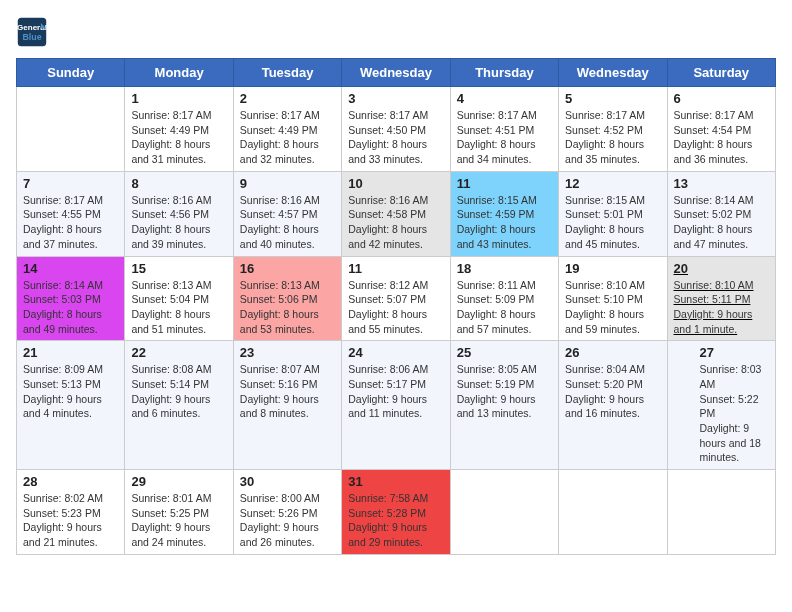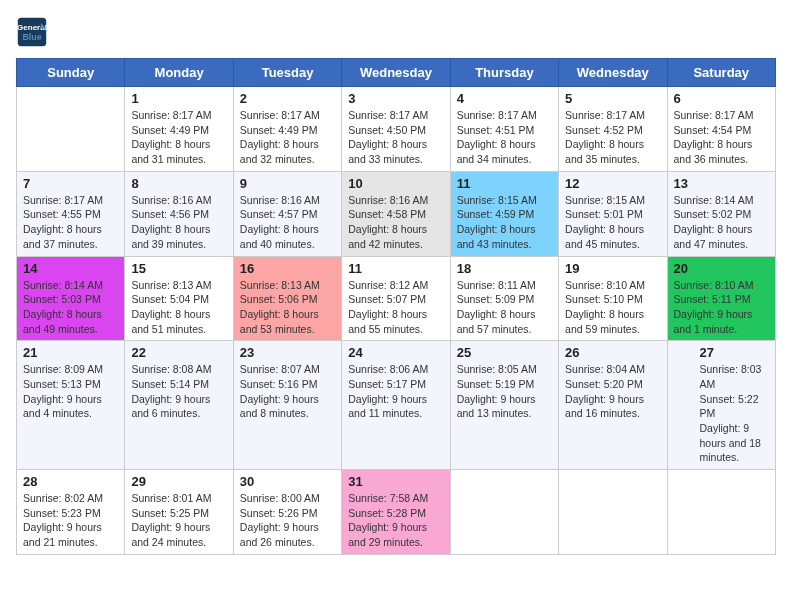--- a/index.html
+++ b/index.html
@@ -189,21 +189,21 @@
           <div class="cell-content">Sunrise: 8:12 AM<br>Sunset: 5:07 PM<br>Daylight: 8 hours and 55 minutes.</div>
         </td>
         <td style="background-color: rgb(255, 255, 255);">
           <span class="date-num">18</span>
           <div class="cell-content">Sunrise: 8:11 AM<br>Sunset: 5:09 PM<br>Daylight: 8 hours and 57 minutes.</div>
         </td>
         <td style="background-color: rgb(255, 255, 255);">
           <span class="date-num">19</span>
           <div class="cell-content">Sunrise: 8:10 AM<br>Sunset: 5:10 PM<br>Daylight: 8 hours and 59 minutes.</div>
         </td>
-        <td style="background-color: #22c55e;">
+        <td style="background-color: #e5e5e5; text-decoration: underline;">
           <span class="date-num">20</span>
           <div class="cell-content">Sunrise: 8:10 AM<br>Sunset: 5:11 PM<br>Daylight: 9 hours and 1 minute.</div>
         </td>
       </tr>
       <tr>
         <td style="background-color: rgb(242, 246, 252);">
           <span class="date-num">21</span>
           <div class="cell-content">Sunrise: 8:09 AM<br>Sunset: 5:13 PM<br>Daylight: 9 hours and 4 minutes.</div>
         </td>
         <td style="background-color: rgb(242, 246, 252);">
@@ -237,21 +237,21 @@
           <div class="cell-content">Sunrise: 8:02 AM<br>Sunset: 5:23 PM<br>Daylight: 9 hours and 21 minutes.</div>
         </td>
         <td style="background-color: rgb(255, 255, 255);">
           <span class="date-num">29</span>
           <div class="cell-content">Sunrise: 8:01 AM<br>Sunset: 5:25 PM<br>Daylight: 9 hours and 24 minutes.</div>
         </td>
         <td style="background-color: rgb(255, 255, 255);">
           <span class="date-num">30</span>
           <div class="cell-content">Sunrise: 8:00 AM<br>Sunset: 5:26 PM<br>Daylight: 9 hours and 26 minutes.</div>
         </td>
-        <td style="background-color: #f9a8d4;">
+        <td style="background-color: #ef4444;">
           <span class="date-num">31</span>
           <div class="cell-content">Sunrise: 7:58 AM<br>Sunset: 5:28 PM<br>Daylight: 9 hours and 29 minutes.</div>
         </td>
         <td class="empty-cell"></td>
         <td class="empty-cell"></td>
         <td class="empty-cell"></td>
       </tr>
     </tbody>
 </table>
 

